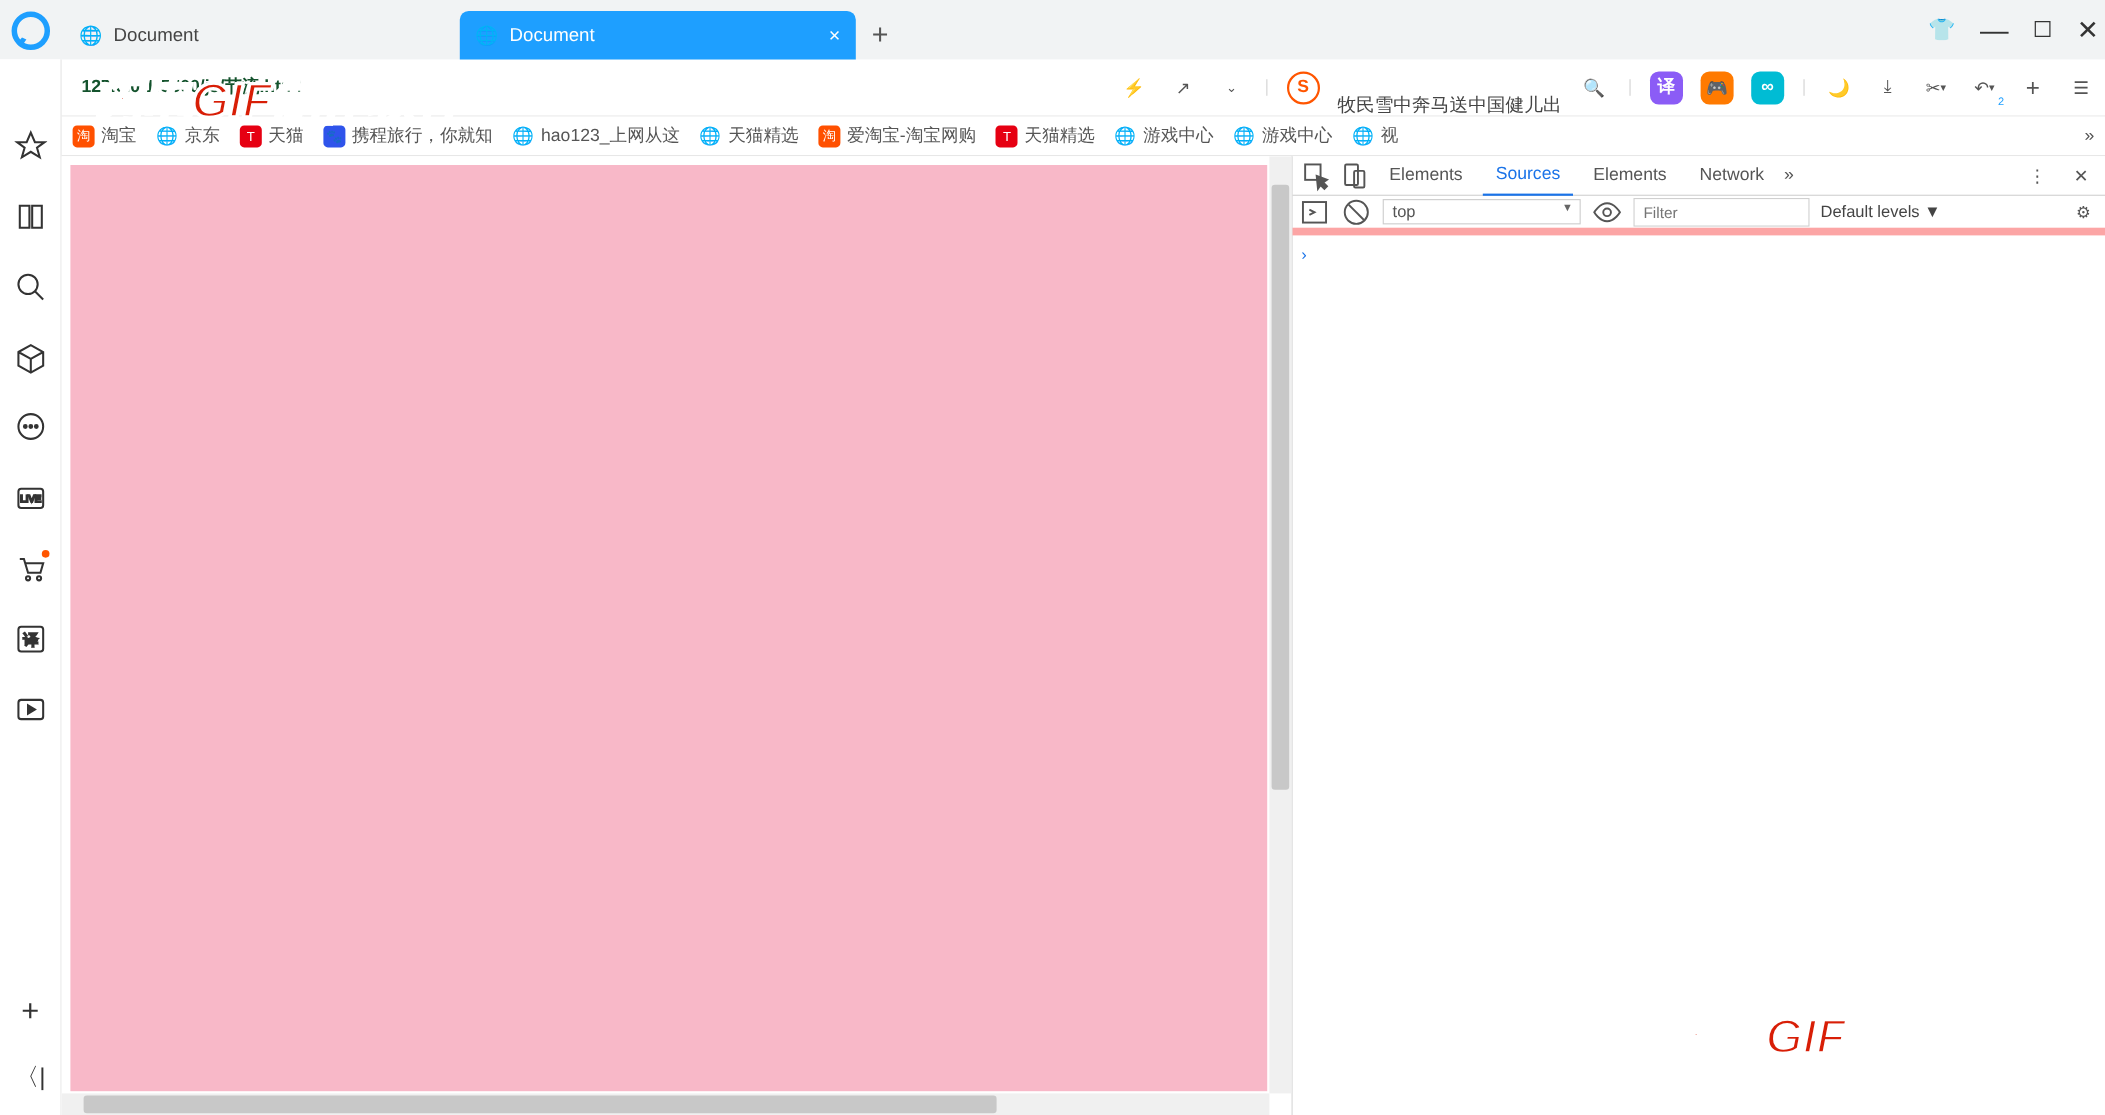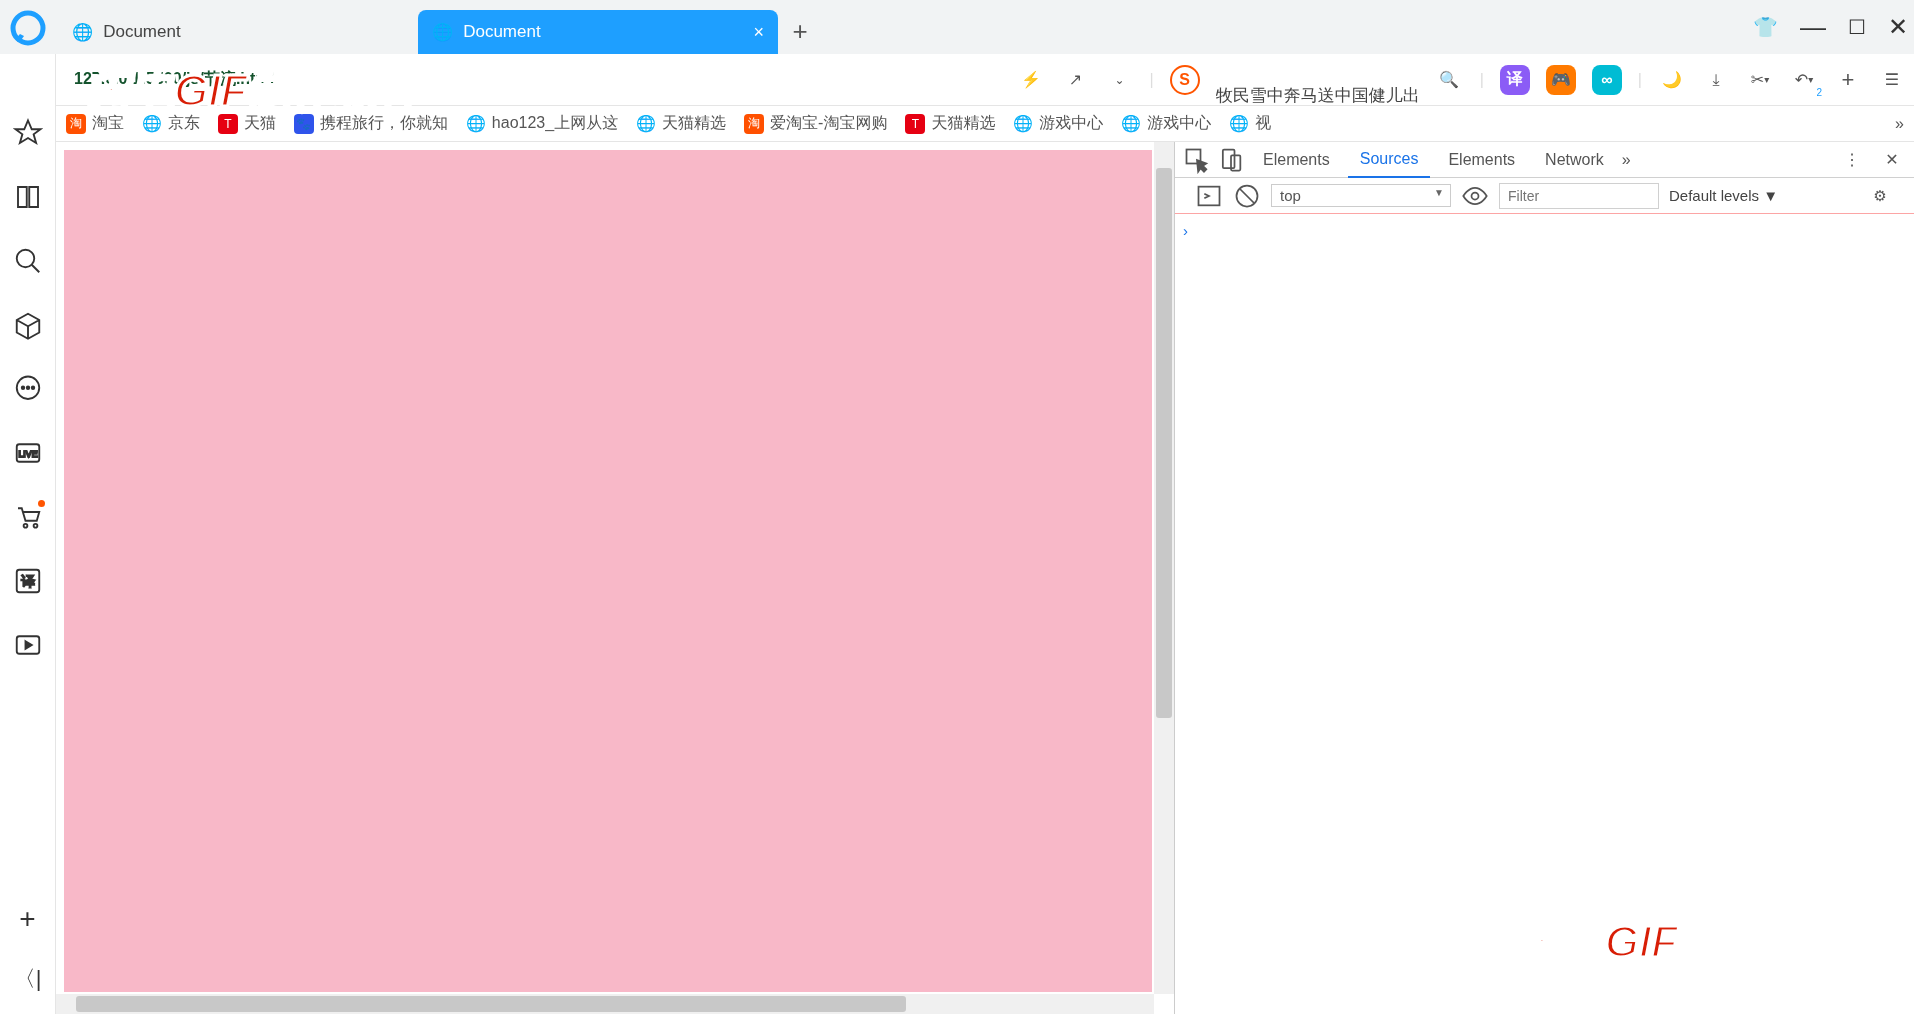--- a/index.html
+++ b/index.html
@@ -47,21 +47,21 @@
 .vthumb { position: absolute; width: 16px; left: 2px; top: 26px; height: 550px; background: #c8c8c8; border-radius: 3px; }
 .hscroll { position: absolute; left: 0; right: 20px; bottom: 0; height: 20px; background: #f0f0f0; }
 .hthumb { position: absolute; height: 16px; top: 2px; left: 20px; width: 830px; background: #c8c8c8; border-radius: 3px; }
 
 
 .devtools { width: 740px; background: #fff; border-left: 1px solid #ccc; display: flex; flex-direction: column; }
 .dt-tabs { height: 36px; border-bottom: 1px solid #d0d0d0; display: flex; align-items: center; padding: 0 8px; gap: 6px; font-size: 16px; color: #555; }
 .dt-tab { padding: 0 12px; height: 36px; display: flex; align-items: center; }
 .dt-tab.active { color: #1a73e8; border-bottom: 2px solid #1a73e8; }
 .dt-tabs-right { margin-left: auto; display: flex; gap: 12px; }
-.dt-toolbar { height: 36px; border-bottom: 1px solid #fca5a5; display: flex; align-items: center; padding: 0 20px; gap: 10px; font-size: 15px; color: #555; }
+.dt-toolbar { height: 36px; border-bottom: 7px solid #fca5a5; display: flex; align-items: center; padding: 0 6px; gap: 10px; font-size: 15px; color: #555; }
 .dt-filter { flex: 1; height: 26px; border: 1px solid #d0d0d0; padding: 0 8px; font-size: 14px; max-width: 160px; }
 .dt-levels { font-size: 15px; color: #444; }
 .dt-console { flex: 1; padding: 8px; font-family: monospace; font-size: 15px; color: #1a73e8; }
 .dt-top-select { border: 1px solid #ccc; padding: 2px 24px 2px 8px; background: #fff; position: relative; min-width: 180px; }
 .dt-top-select::after { content: "▼"; position: absolute; right: 6px; font-size: 10px; color: #666; }
 
 
 .watermark { position: absolute; font-size: 44px; font-weight: 900; font-style: italic; white-space: nowrap; pointer-events: none; }
 .wm-red { color: #d81e06; -webkit-text-stroke: 3px #fff; }
 .wm-black { color: #000; -webkit-text-stroke: 3px #fff; }

